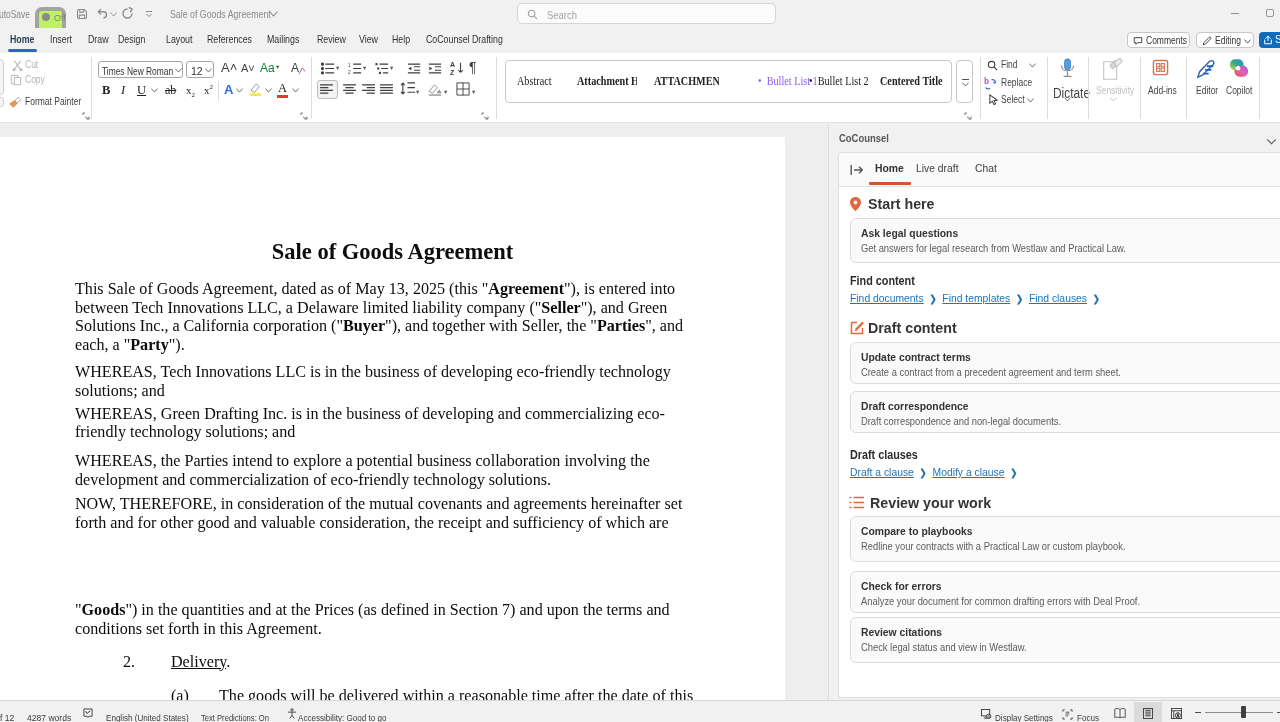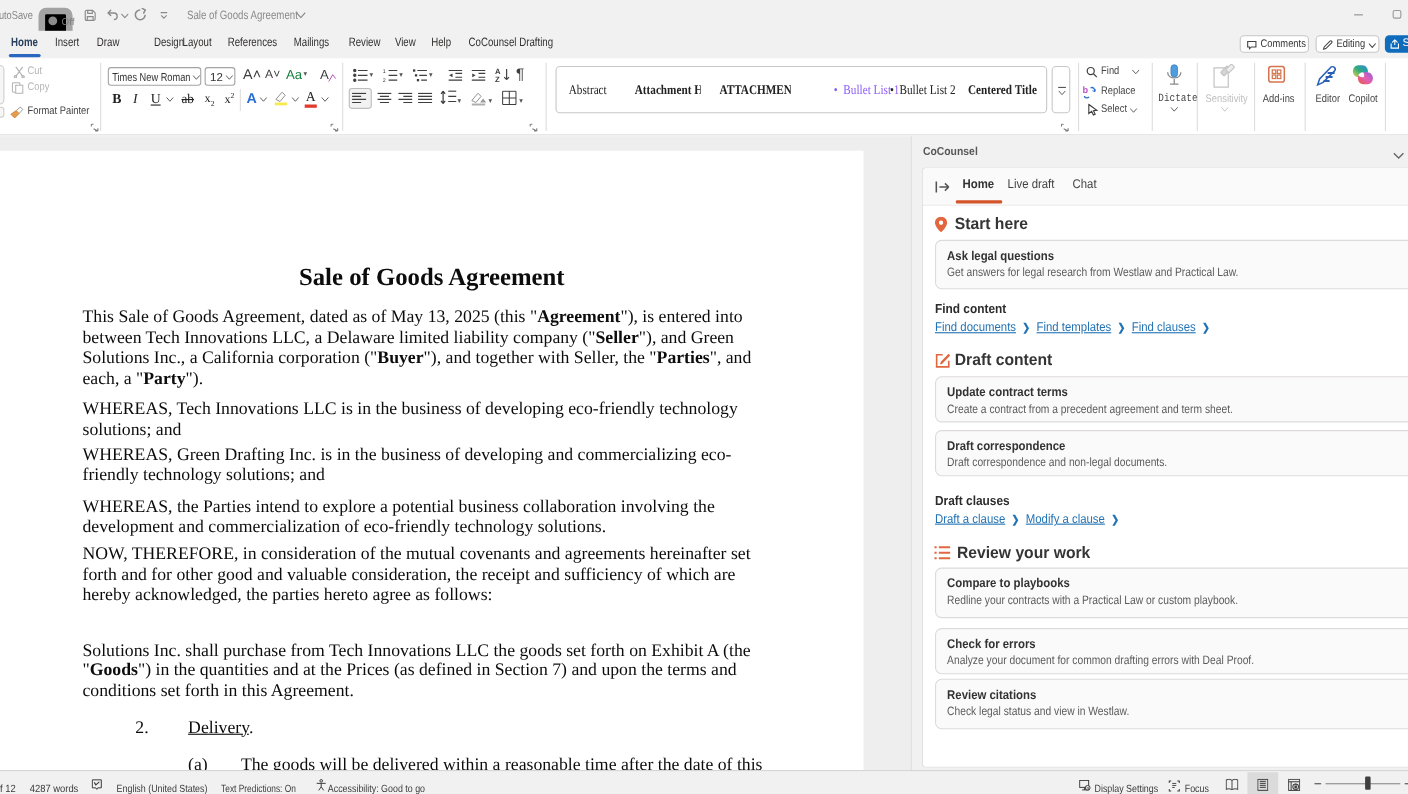--- a/index.html
+++ b/index.html
@@ -36,21 +36,21 @@
 .lrow .c { text-decoration:none; font-weight:bold; font-size:9.5px; position:relative; top:-0.5px; }
 
 #statusbar { position:absolute; left:0; top:700px; width:1280px; height:22px; background:#f2f1f1; border-top:1px solid #d8d6d5; font-size:11px; color:#3b3b3b; }
 #statusbar span { position:absolute; top:5.5px; white-space:pre; }
 </style>
 </head>
 <body>
 <div id="titlebar">
   <span class="abs" style="left:-1px;top:8px;font-size:10.5px;"><span class="n n80">utoSave</span></span>
 
-  <div class="abs" style="left:35px;top:7px;width:31px;height:29px;border:6px solid #a3a3a3;border-radius:7px;background:#000000;">
+  <div class="abs" style="left:35px;top:7px;width:31px;height:29px;border:4px solid #a3a3a3;border-radius:7px;background:#bef264;">
     <div class="abs" style="left:2.5px;top:2px;width:8px;height:8px;border-radius:50%;background:#8c8b8b;"></div>
     <span class="abs" style="left:15px;top:1.5px;color:#7f7e7e;font-size:9px;">Off</span>
   </div>
 
   <svg class="abs" style="left:76px;top:8px;" width="12" height="12" viewBox="0 0 16 16" fill="none" stroke="#8b8a8a" stroke-width="1.4">
     <path d="M2 3.5 C2 2.7 2.7 2 3.5 2 H11 L14 5 V12.5 C14 13.3 13.3 14 12.5 14 H3.5 C2.7 14 2 13.3 2 12.5 Z"></path>
     <path d="M5 2 V5.5 H10.5 V2"></path>
       <path d="M4.5 14 V9.5 H11.5 V14"></path>
   </svg>
 
@@ -67,30 +67,37 @@
     <path d="M10.2 0.8 L13.6 2.6 L11.8 6" stroke-linecap="round" fill="none"></path>
   </svg>
   <svg class="abs" style="left:145px;top:10px;" width="8" height="8" viewBox="0 0 8 8" fill="none" stroke="#8b8a8a" stroke-width="1">
       <path d="M1 1.5 H7 M1.5 4 L4 6.5 L6.5 4"></path>
     </svg>
   <span class="abs" style="left:170px;top:7.5px;font-size:11px;color:#8b8a8a;"><span class="n n80">Sale of Goods Agreement</span></span>
   <svg class="abs" style="left:269px;top:11px;" width="9" height="6" viewBox="0 0 9 6" fill="none" stroke="#8b8a8a" stroke-width="1.1">
       <path d="M0.5 0.5 L4.5 5 L8.5 0.5"></path>
     </svg>
 
+  <div class="abs" style="left:517px;top:3px;width:259px;height:21px;background:#fbfbfb;border:1px solid #d6d5d5;border-radius:5px;">
+    <svg class="abs" style="left:9px;top:5px;" width="11" height="11" viewBox="0 0 12 12" fill="none" stroke="#a3a2a2" stroke-width="1.2">
+      <circle cx="5" cy="5" r="3.6"></circle>
+        <path d="M7.8 7.8 L11 11"></path>
+    </svg>
+    <span class="abs" style="left:29px;top:5px;color:#a5a4a4;font-size:10.5px;"><span class="n n90">Search</span></span>
+  </div>
 
   <div class="abs" style="left:1231px;top:13px;width:8px;height:1.2px;background:#8f8e8e;"></div>
   <div class="abs" style="left:1266px;top:9px;width:8px;height:8px;border:1px solid #9a9999;border-radius:2px;"></div>
 </div>
 <div id="tabrow">
   <span class="tab" style="left:10px;color:#29415e;font-weight:bold;"><span class="n n80">Home</span></span>
   <div class="abs" style="left:8px;top:21px;width:29px;height:2.6px;background:#2b66c1;border-radius:2px;"></div>
   <span class="tab" style="left:50px;"><span class="n n80">Insert</span></span>
   <span class="tab" style="left:88px;"><span class="n n80">Draw</span></span>
-  <span class="tab" style="left:140px;"><span class="n n80">Design</span></span>
+  <span class="tab" style="left:118px;"><span class="n n80">Design</span></span>
   <span class="tab" style="left:166px;"><span class="n n80">Layout</span></span>
   <span class="tab" style="left:207px;"><span class="n n80">References</span></span>
   <span class="tab" style="left:267px;"><span class="n n80">Mailings</span></span>
   <span class="tab" style="left:317px;"><span class="n n80">Review</span></span>
   <span class="tab" style="left:359px;"><span class="n n80">View</span></span>
   <span class="tab" style="left:392px;"><span class="n n80">Help</span></span>
   <span class="tab" style="left:426px;"><span class="n n80">CoCounsel Drafting</span></span>
 
   <div class="abs" style="left:1127px;top:4px;width:63px;height:16px;border:1px solid #c8c6c5;border-radius:4px;background:#fff;">
     <svg class="abs" style="left:5px;top:3px;" width="10" height="10" viewBox="0 0 12 12" fill="none" stroke="#444" stroke-width="1.2">
@@ -307,21 +314,21 @@
       <path d="M0.5 0.5 L4.5 5 L8.5 0.5"></path>
     </svg>
   <span class="glabel" style="left:999px;"><span class="n n90">Editing</span></span>
   <div class="gdiv" style="left:1047px;"></div>
 
   <svg class="abs" style="left:1058px;top:5px;" width="19" height="24" viewBox="0 0 22 28">
     <rect x="7.5" y="1" width="7" height="13" rx="3.5" fill="#4d9ee0" stroke="#3a7ab8" stroke-width="0.8"></rect>
     <path d="M4 9 C4 17 18 17 18 9" fill="none" stroke="#8b8a8a" stroke-width="1.4"></path>
     <path d="M11 16 V21 M6.5 21.5 H15.5" stroke="#8b8a8a" stroke-width="1.4"></path>
   </svg>
-  <span class="abs" style="left:1053px;top:32px;font-size:10px;font-family:Liberation Mono, monospace;"><span class="n n85">Dictate</span></span>
+  <span class="abs" style="left:1053px;top:32px;font-size:14px;"><span class="n n85">Dictate</span></span>
   <svg class="abs" style="left:1064px;top:44px;" width="7" height="5" viewBox="0 0 9 6" fill="none" stroke="#555" stroke-width="1.1">
       <path d="M0.5 0.5 L4.5 5 L8.5 0.5"></path>
     </svg>
   <span class="glabel" style="left:1056px;"><span class="n n90">Voice</span></span>
   <div class="gdiv" style="left:1088px;"></div>
 
   <svg class="abs" style="left:1100px;top:5px;" width="24" height="24" viewBox="0 0 26 26" fill="none" stroke="#c5c4c4" stroke-width="1.2">
     <path d="M4 4 H14 L18 8 V23 H4 Z"></path>
       <path d="M14 4 V8 H18"></path>
     <rect x="13" y="3" width="5" height="9" rx="1" transform="rotate(45 16 7)" fill="#d6d5d5" stroke="#c5c4c4"></rect>
@@ -378,22 +385,20 @@
     <div class="dl" style="top:181px;">Solutions Inc., a California corporation ("<b>Buyer</b>"), and together with Seller, the "<b>Parties</b>", and</div>
     <div class="dl" style="top:199.5px;">each, a "<b>Party</b>").</div>
     <div class="dl" style="top:227px;">WHEREAS, Tech Innovations LLC is in the business of developing eco-friendly technology</div>
     <div class="dl" style="top:245.5px;">solutions; and</div>
     <div class="dl" style="top:268.5px;">WHEREAS, Green Drafting Inc. is in the business of developing and commercializing eco-</div>
     <div class="dl" style="top:287px;">friendly technology solutions; and</div>
     <div class="dl" style="top:316px;">WHEREAS, the Parties intend to explore a potential business collaboration involving the</div>
     <div class="dl" style="top:334.5px;">development and commercialization of eco-friendly technology solutions.</div>
     <div class="dl" style="top:359px;">NOW, THEREFORE, in consideration of the mutual covenants and agreements hereinafter set</div>
     <div class="dl" style="top:377.5px;">forth and for other good and valuable consideration, the receipt and sufficiency of which are</div>
-    <div class="dl" style="top:396px;">hereby acknowledged, the parties hereto agree as follows:</div>
-    <div class="dl" style="top:446.5px;">Solutions Inc. shall purchase from Tech Innovations LLC the goods set forth on Exhibit A (the</div>
     <div class="dl" style="top:465px;">"<b>Goods</b>") in the quantities and at the Prices (as defined in Section 7) and upon the terms and</div>
     <div class="dl" style="top:483.5px;">conditions set forth in this Agreement.</div>
     <div class="dl" style="top:516.5px;left:123px;"><span style="display:inline-block;width:48px;">2.</span><u>Delivery</u>.</div>
     <div class="dl" style="top:550.5px;left:171px;"><span style="display:inline-block;width:48px;">(a)</span>The goods will be delivered within a reasonable time after the date of this</div>
   </div>
   <div id="paneldiv"></div>
   <div id="pane">
     <span class="abs" style="left:10px;top:8px;font-size:10.5px;font-weight:bold;color:#575757;"><span class="n n90">CoCounsel</span></span>
     <svg class="abs" style="left:437px;top:14px;" width="11" height="7" viewBox="0 0 12 8" fill="none" stroke="#666" stroke-width="1.4">
         <path d="M1 1.5 L6 6.5 L11 1.5"></path>

